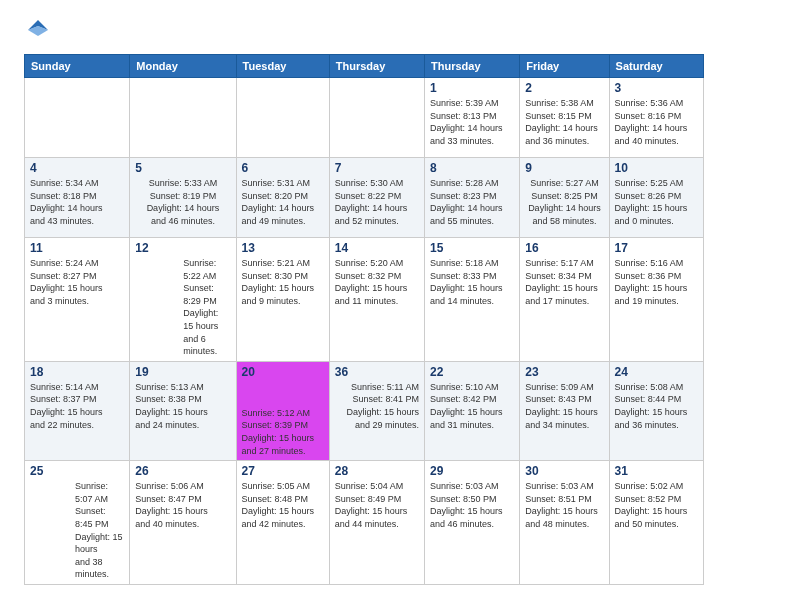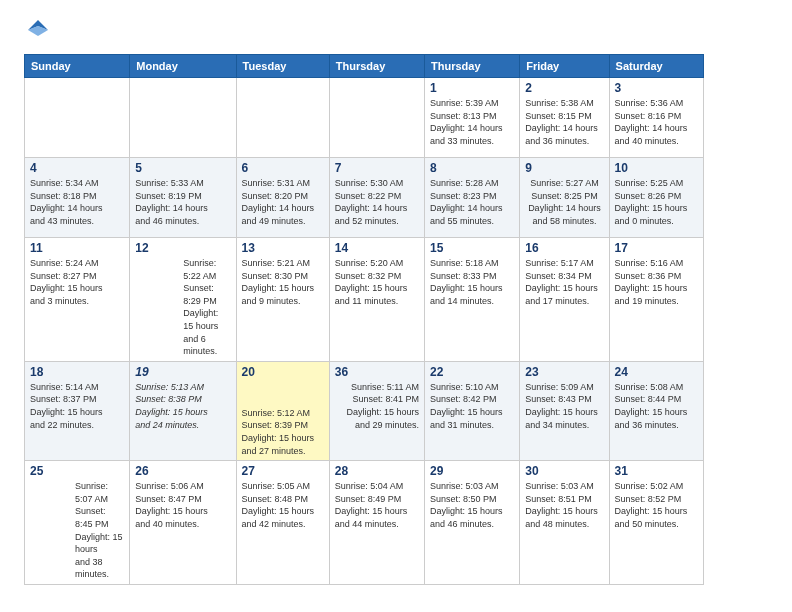--- a/index.html
+++ b/index.html
@@ -155,21 +155,21 @@
         <tr>
           <td style="background: rgb(240, 244, 248);">
             <div class="day-num">4</div>
             <div class="day-info" style="white-space: pre-line;">Sunrise: 5:34 AM
 Sunset: 8:18 PM
 Daylight: 14 hours
 and 43 minutes.</div>
           </td>
           <td style="background: rgb(240, 244, 248);">
             <div class="day-num">5</div>
-            <div class="day-info" style="white-space: pre-line;">Sunrise: 5:33 AM
+            <div class="day-info" style="white-space: pre-line; text-align: center;">Sunrise: 5:33 AM
 Sunset: 8:19 PM
 Daylight: 14 hours
 and 46 minutes.</div>
           </td>
           <td style="background: rgb(240, 244, 248);">
             <div class="day-num">6</div>
             <div class="day-info" style="white-space: pre-line;">Sunrise: 5:31 AM
 Sunset: 8:20 PM
 Daylight: 14 hours
 and 49 minutes.</div>
@@ -255,28 +255,28 @@
           </td>
         </tr>
         <tr>
           <td style="background: rgb(240, 244, 248);">
             <div class="day-num">18</div>
             <div class="day-info" style="white-space: pre-line;">Sunrise: 5:14 AM
 Sunset: 8:37 PM
 Daylight: 15 hours
 and 22 minutes.</div>
           </td>
-          <td style="background: rgb(240, 244, 248); font-style: italic;">
+          <td style="background: rgb(240, 244, 248);">
             <div class="day-num">19</div>
             <div class="day-info" style="white-space: pre-line;">Sunrise: 5:13 AM
 Sunset: 8:38 PM
 Daylight: 15 hours
 and 24 minutes.</div>
           </td>
-          <td style="background: #fef9c3;">
+          <td style="background: #d946ef;">
             <div class="day-num">20</div>
             <div class="day-info" style="white-space: pre-line; margin-top: 28px;">Sunrise: 5:12 AM
 Sunset: 8:39 PM
 Daylight: 15 hours
 and 27 minutes.</div>
           </td>
           <td style="background: rgb(240, 244, 248);">
             <div class="day-num">36</div>
             <div class="day-info" style="white-space: pre-line; text-align: right;">Sunrise: 5:11 AM
 Sunset: 8:41 PM

